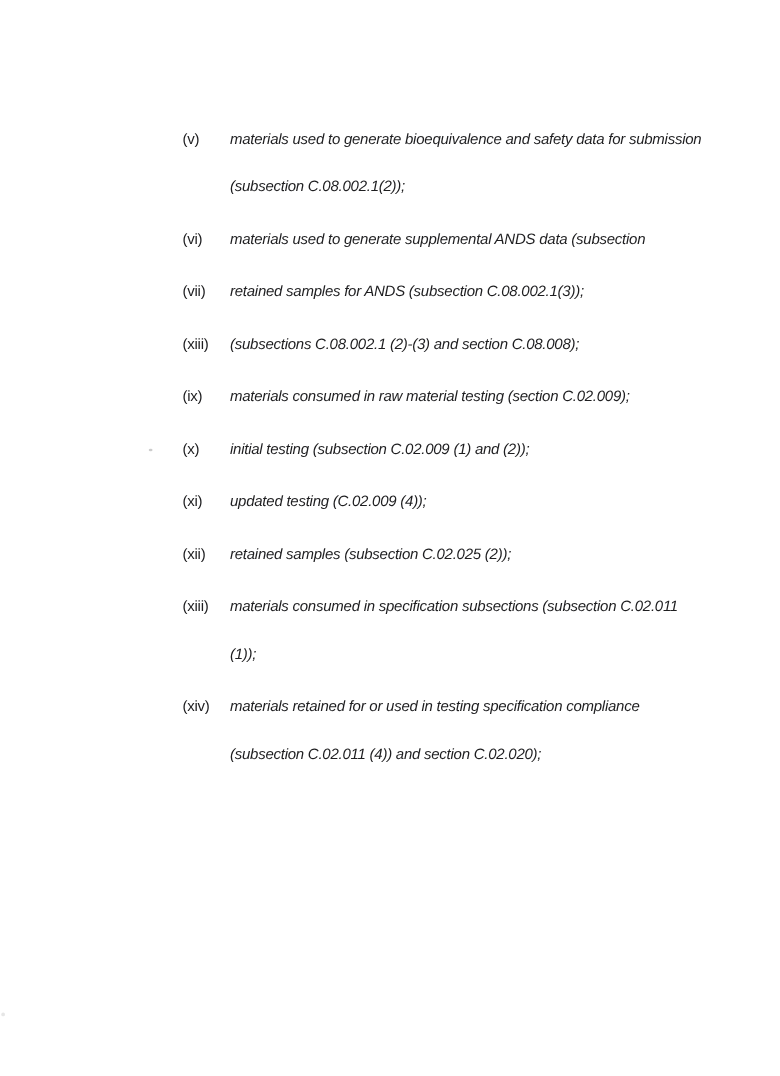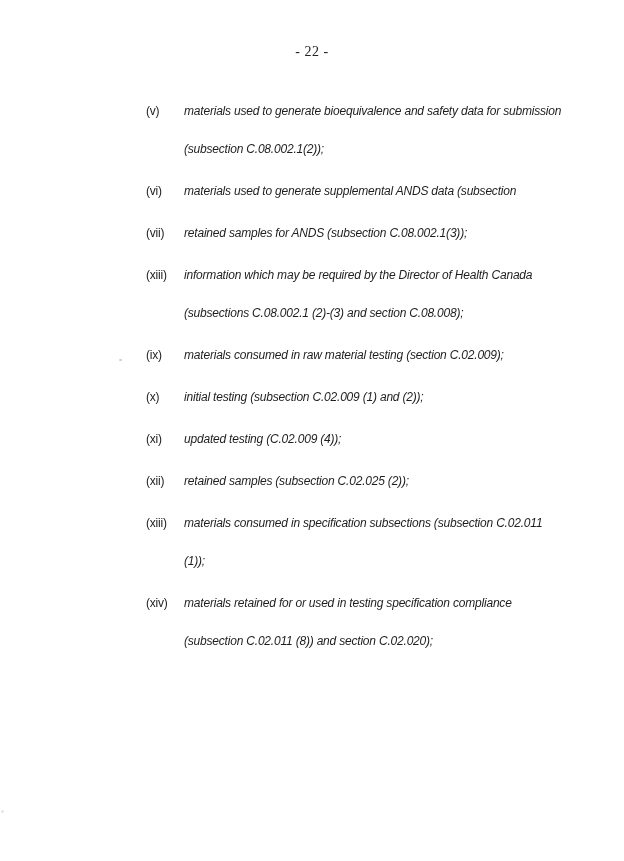--- a/index.html
+++ b/index.html
@@ -58,39 +58,37 @@
     border-radius: 50%;
     opacity: 0.5;
   }
   .speck.s1 { left: 119px; top: 359px; width: 3px; height: 2px; }
   .speck.s2 { left: 1px; top: 810px; width: 3px; height: 3px; opacity: 0.25; }
 </style>
 </head>
 <body>
 
 <div class="page">
-  <div class="page-number">- 22 -</div>
 
   <div class="doc-list">
       <div class="doc-item">
         <span class="num">(v)</span>
         <div class="line">materials used to generate bioequivalence and safety data for submission</div>
         <div class="line">(subsection C.08.002.1(2));</div>
       </div>
       <div class="doc-item">
         <span class="num">(vi)</span>
         <div class="line">materials used to generate supplemental ANDS data (subsection</div>
       </div>
       <div class="doc-item">
         <span class="num">(vii)</span>
         <div class="line">retained samples for ANDS (subsection C.08.002.1(3));</div>
       </div>
       <div class="doc-item">
         <span class="num">(xiii)</span>
-        <div class="line">information which may be required by the Director of Health Canada</div>
         <div class="line">(subsections C.08.002.1 (2)-(3) and section C.08.008);</div>
       </div>
       <div class="doc-item">
         <span class="num">(ix)</span>
         <div class="line">materials consumed in raw material testing (section C.02.009);</div>
       </div>
       <div class="doc-item">
         <span class="num">(x)</span>
         <div class="line">initial testing (subsection C.02.009 (1) and (2));</div>
       </div>
@@ -103,19 +101,19 @@
         <div class="line">retained samples (subsection C.02.025 (2));</div>
       </div>
       <div class="doc-item">
         <span class="num">(xiii)</span>
         <div class="line">materials consumed in specification subsections (subsection C.02.011</div>
         <div class="line">(1));</div>
       </div>
       <div class="doc-item">
         <span class="num">(xiv)</span>
         <div class="line">materials retained for or used in testing specification compliance</div>
-        <div class="line">(subsection C.02.011 (8)) and section C.02.020);</div>
+        <div class="line">(subsection C.02.011 (4)) and section C.02.020);</div>
       </div>
     </div>
 
   <div class="speck s1"></div>
   <div class="speck s2"></div>
 </div>
 
 </body></html>

